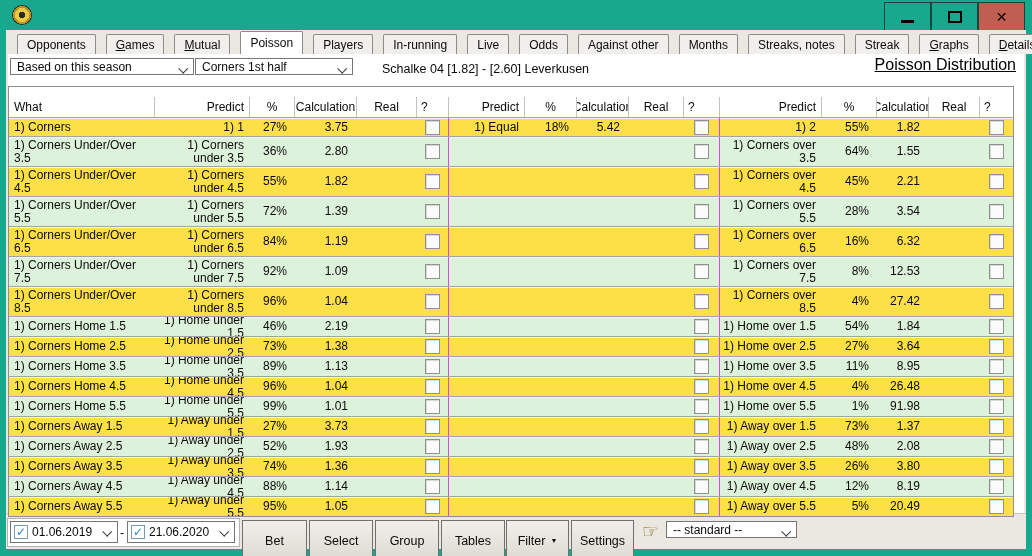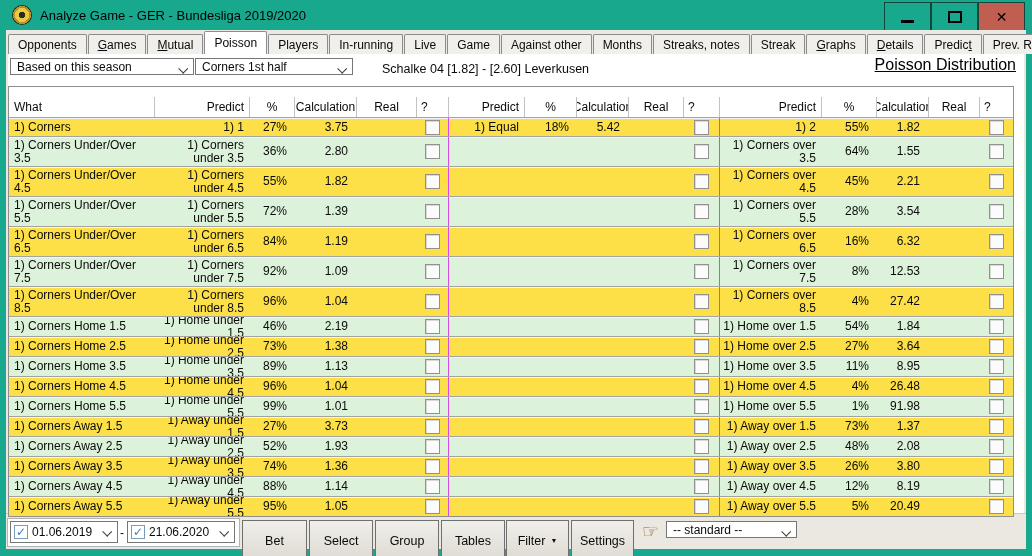--- a/index.html
+++ b/index.html
@@ -19,21 +19,21 @@
   .win-btn.max{right:54px;}
   .win-btn.close{right:7px;background:#c05f51;}
   .glyph-min{width:13px;height:3px;background:#000;margin-top:9px;}
   .glyph-max{width:10px;height:8px;border:2px solid #000;background:transparent;}
   .glyph-close{font-size:14px;font-weight:bold;color:#000;line-height:1;}
   
   .chrome{position:absolute;left:6px;top:30px;width:1020px;height:518px;background:#ebe8e2;}
   
   .tab-strip{position:absolute;left:2px;top:2px;height:22px;display:flex;align-items:flex-end;z-index:3;}
   .tab{height:20px;box-sizing:border-box;padding:3px 9px 0 9px;font-size:12px;background:#f1efeb;
-    border:1px solid #8c8c8c;border-bottom:none;border-radius:2px 2px 0 0;margin-right:1px;white-space:nowrap;}
+    border:1px solid #8c8c8c;border-bottom:none;border-radius:2px 2px 0 0;margin-right:1px;white-space:nowrap;margin-left:9px;}
   .tab.active{background:#fff;height:23px;padding-top:4px;position:relative;z-index:4;}
   .tab .mn{text-decoration:underline;}
   
   .panel{position:absolute;left:2px;top:24px;width:1016px;height:459px;background:#fff;z-index:2;}
   
   .combo{box-sizing:border-box;height:17px;background:#fff;border:1px solid #767676;
     display:flex;align-items:center;font-size:12px;position:absolute;padding:0 20px 0 6px;}
   .combo .chev{position:absolute;right:7px;top:7px;width:6px;height:6px;
     border-right:1.5px solid #3a3a3a;border-bottom:1.5px solid #3a3a3a;transform:rotate(45deg) translateY(-1px);}
   .sel-season{left:2px;top:4px;width:184px;}
@@ -83,21 +83,20 @@
   .hand{position:absolute;left:636px;top:8px;font-size:19px;color:#8a6a1d;line-height:1;}
   .sel-standard{left:660px;top:7px;width:131px;}
 </style>
 </head>
 <body>
 
 <div class="window">
 
   <div class="titlebar">
     <div class="app-icon"></div>
-    <div class="title-text">Analyze Game - GER - Bundesliga 2019/2020</div>
     <div class="win-btn min">
         <div class="glyph-min"></div>
       </div>
     <div class="win-btn max">
         <div class="glyph-max"></div>
       </div>
     <div class="win-btn close">
         <div class="glyph-close">✕</div>
       </div>
   </div>
@@ -105,21 +104,21 @@
   <div class="chrome">
 
     <div class="tab-strip">
         <div class="tab">Opponents</div>
         <div class="tab"><span class="mn">G</span>ames</div>
         <div class="tab"><span class="mn">M</span>utual</div>
         <div class="tab active">Poisson</div>
         <div class="tab">Players</div>
         <div class="tab">In-running</div>
         <div class="tab">Live</div>
-        <div class="tab">Game</div>
+        <div class="tab">Odds</div>
         <div class="tab">Against other</div>
         <div class="tab">Months</div>
         <div class="tab">Streaks, notes</div>
         <div class="tab">Streak</div>
         <div class="tab"><span class="mn">G</span>raphs</div>
         <div class="tab"><span class="mn">D</span>etails</div>
         <div class="tab">Predic<span class="mn">t</span></div>
         <div class="tab">Prev. Round</div>
       </div>
 

